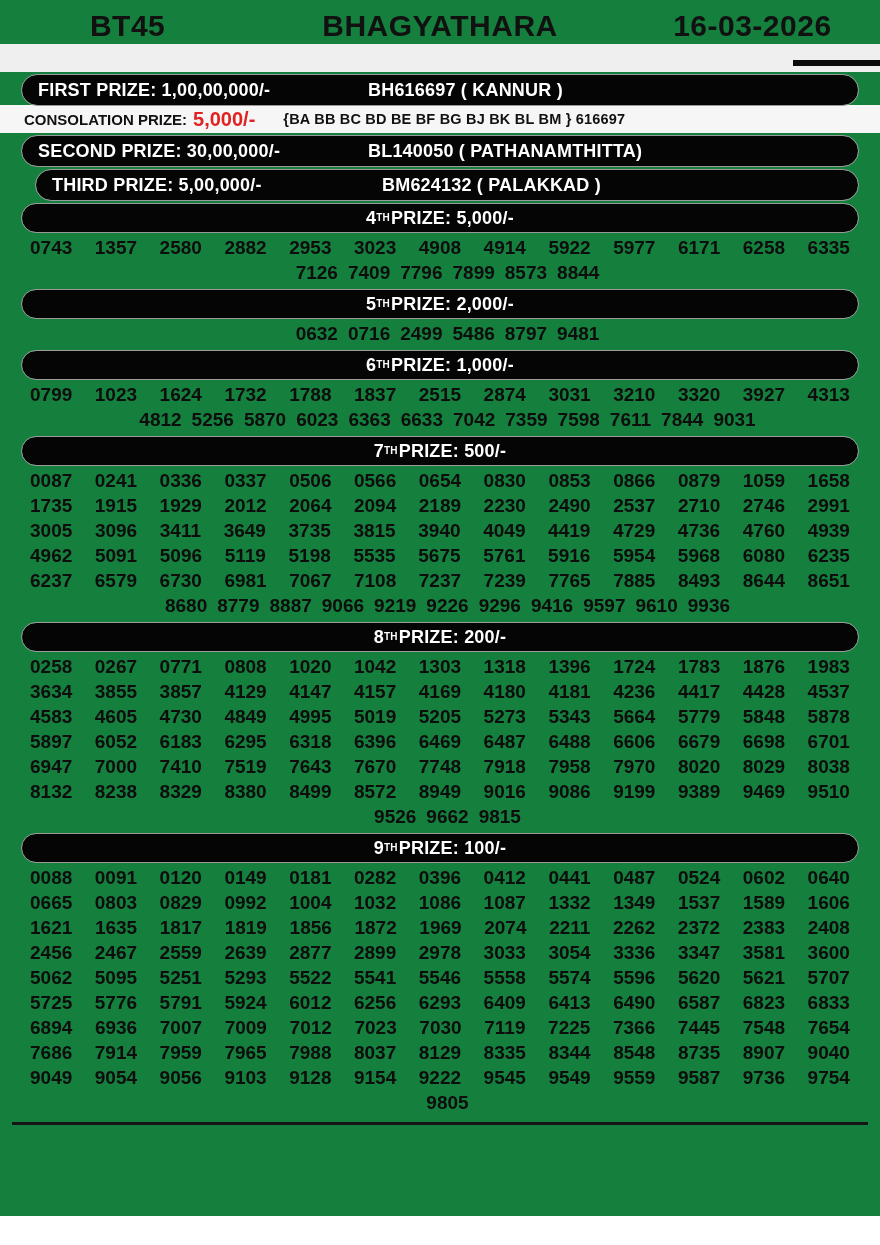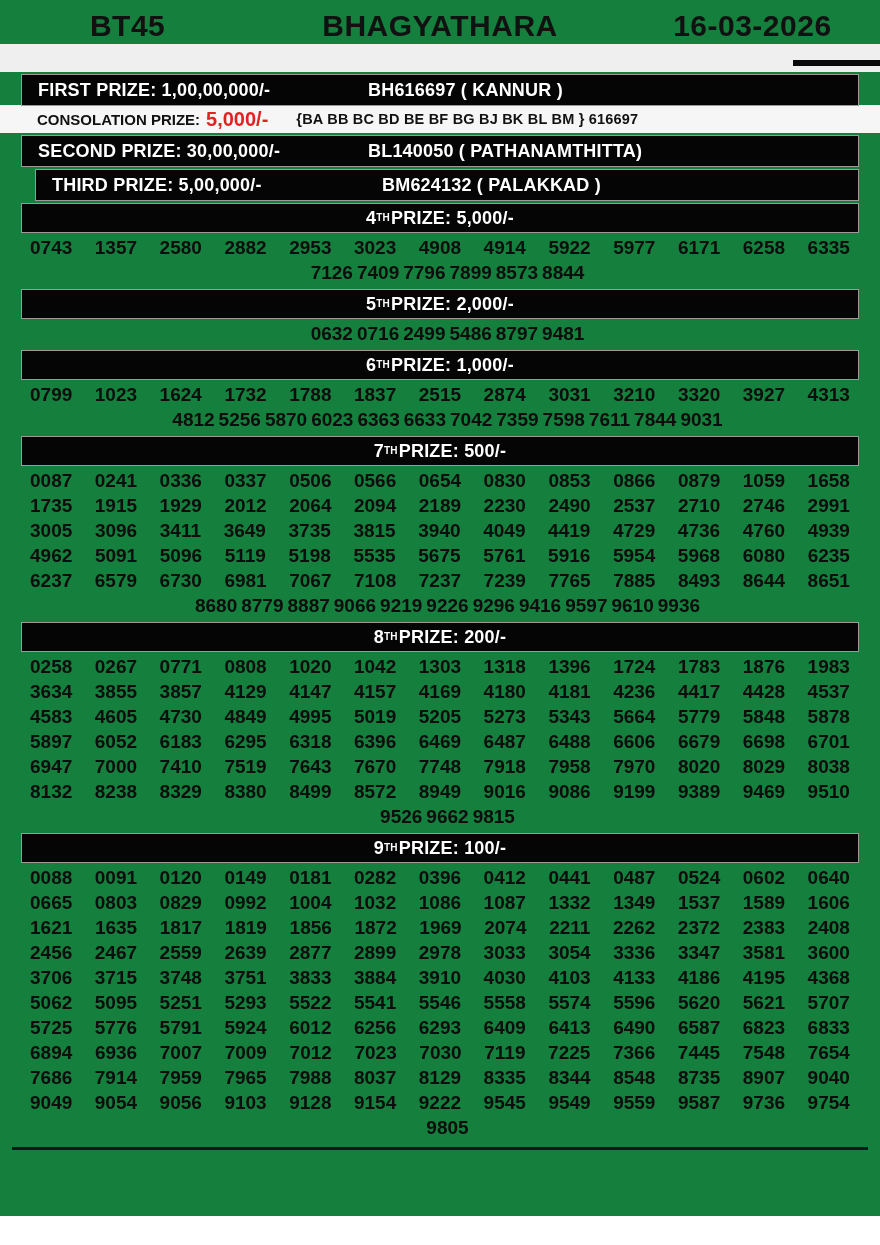--- a/index.html
+++ b/index.html
@@ -36,35 +36,36 @@
     margin:3px 22px 0 22px;
     height:30px;
     background:#050505;
     color:#fff;
     display:flex;
     align-items:center;
     font-weight:700;
     font-size:18px;
     letter-spacing:.2px;
     outline:1px solid #9a9a9a;
+    border-radius:15px;
   }
   .bar .plabel{
     padding-left:16px;
     width:330px;
     flex:0 0 330px;
     white-space:nowrap;
   }
   .bar .pwinner{white-space:nowrap;}
   
   .consolation{
     height:28px;
     background:#f7f6f6;
     display:flex;
     align-items:center;
-    padding-left:37px;
+    padding-left:24px;
     font-weight:700;
     color:#111;
     white-space:nowrap;
   }
   .consolation .clabel{font-size:15px;}
   .consolation .camount{font-size:20px;color:var(--accent-red,#e02222);margin:0 6px;}
   .consolation .cseries{font-size:14.5px;margin-left:22px;letter-spacing:.2px;}
   
   .tier-header{
     justify-content:center;
@@ -82,21 +83,21 @@
   .numrow{
     display:flex;
     justify-content:space-between;
     padding:0 30px;
     line-height:25px;
     font-weight:700;
     font-size:19px;
     color:#0d0d0d;
     letter-spacing:0;
   }
-  .numrow.partial{justify-content:center;gap:4px;margin-left:15px;}
+  .numrow.partial{justify-content:center;gap:10px;margin-left:15px;}
   .num{white-space:nowrap;}
   
   .bottom-rule{
     margin:6px 12px 0 12px;
     border-top:3px solid #151515;
   }
 </style>
 </head>
 <body>
 
@@ -482,35 +483,20 @@
             <span class="num">2899</span>
             <span class="num">2978</span>
             <span class="num">3033</span>
             <span class="num">3054</span>
             <span class="num">3336</span>
             <span class="num">3347</span>
             <span class="num">3581</span>
             <span class="num">3600</span>
           </div>
           <div class="numrow">
-            <span class="num">3706</span>
-            <span class="num">3715</span>
-            <span class="num">3748</span>
-            <span class="num">3751</span>
-            <span class="num">3833</span>
-            <span class="num">3884</span>
-            <span class="num">3910</span>
-            <span class="num">4030</span>
-            <span class="num">4103</span>
-            <span class="num">4133</span>
-            <span class="num">4186</span>
-            <span class="num">4195</span>
-            <span class="num">4368</span>
-          </div>
-          <div class="numrow">
             <span class="num">5062</span>
             <span class="num">5095</span>
             <span class="num">5251</span>
             <span class="num">5293</span>
             <span class="num">5522</span>
             <span class="num">5541</span>
             <span class="num">5546</span>
             <span class="num">5558</span>
             <span class="num">5574</span>
             <span class="num">5596</span>

